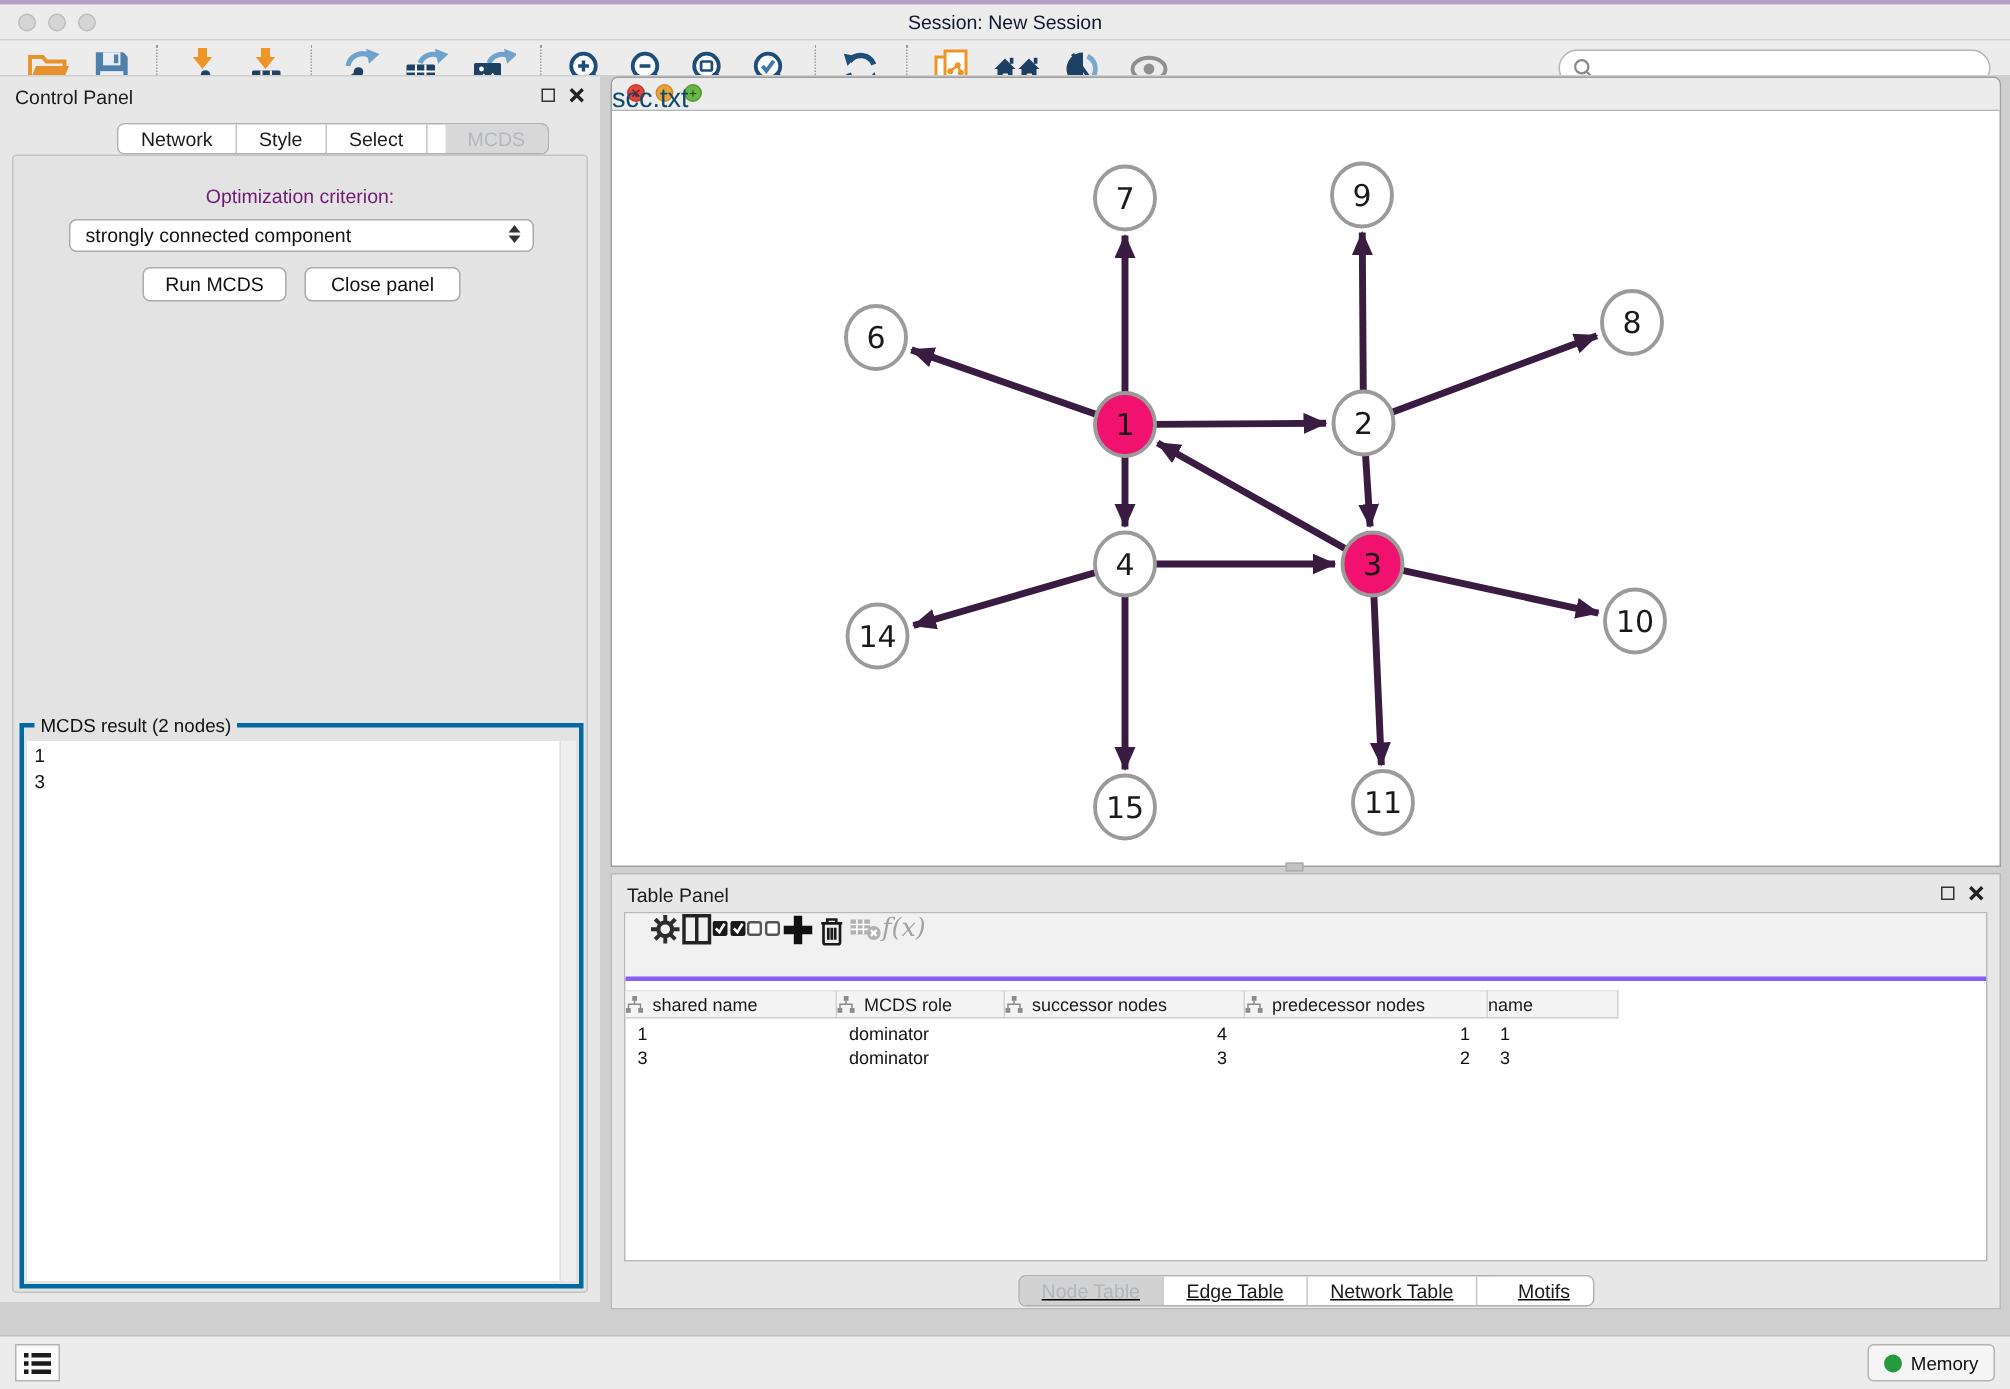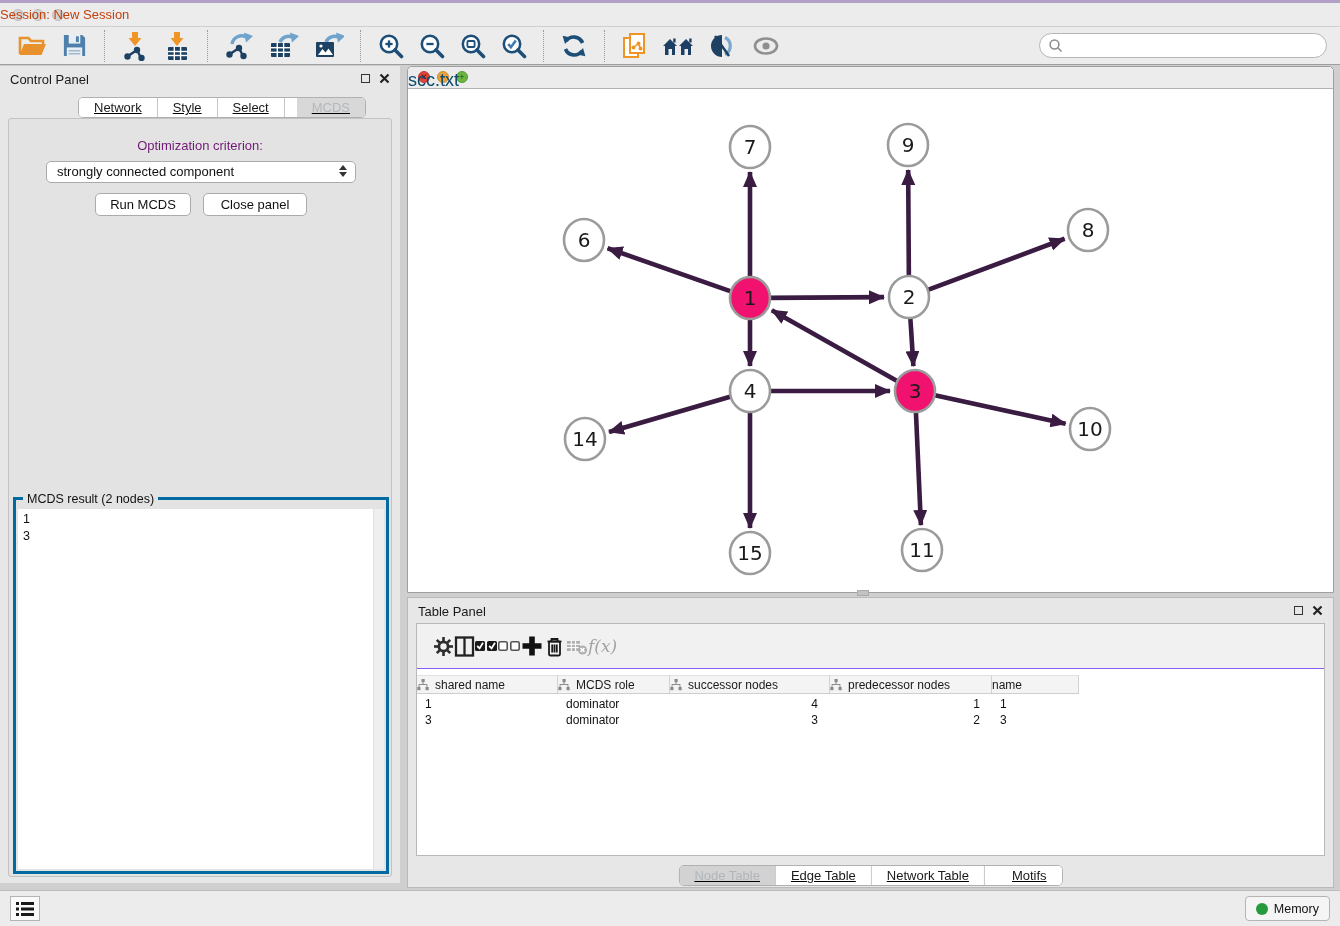--- a/index.html
+++ b/index.html
@@ -7,47 +7,47 @@
     font-family:"Liberation Sans", sans-serif; background:#cfcfcf; }
   #app { position:relative; width:1340px; height:926px; }
 
   
   #top-strip { position:absolute; left:0; top:0; width:100%; height:3px; background:#b3a0c6; }
   #titlebar { position:absolute; left:0; top:3px; width:100%; height:24px; background:#ececec;
     border-bottom:1px solid #cfcfcf; }
   .lights { position:absolute; left:12px; top:6px; display:flex; gap:8px; }
   .light { width:12px; height:12px; border-radius:50%; background:#d5d5d5; border:1px solid #bdbdbd;
     font-size:9px; line-height:10px; text-align:center; color:rgba(0,0,0,.45); }
-  #window-title { position:absolute; left:0; right:0; top:4px; text-align:left;
-    font-size:13px; color:#c2410c; }
+  #window-title { position:absolute; left:0; right:0; top:4px; text-align:center;
+    font-size:13px; color:#0f172a; }
 
   
   #main-toolbar { position:absolute; left:0; top:27px; width:100%; height:38px; background:#ececec;
     border-bottom:1px solid #9e9e9e; display:flex; align-items:center; padding-left:10px; }
   .tbtn { height:32px; display:flex; align-items:center; justify-content:center; padding:0 7px; cursor:default; }
   .tb-sep { width:1px; height:32px; border-left:1px dotted #9b9b9b; margin:0 9px; }
   #toolbar-search { position:absolute; right:13px; top:6px; width:288px; height:25px; background:#fff;
     border:1px solid #b6b6b6; border-radius:13px; display:flex; align-items:center; padding-left:8px; }
   #toolbar-search input { border:none; outline:none; flex:1; height:20px; font-size:12px;
     background:transparent; font-family:"Liberation Sans",sans-serif; }
 
   
-  #workspace { position:absolute; left:0; top:65px; width:1340px; height:825px; background:#cfcfcf; }
+  #workspace { position:absolute; left:0; top:50px; width:1340px; height:825px; background:#cfcfcf; }
 
   
   #control-panel { position:absolute; left:0; top:1px; width:400px; height:817px; background:#e7e7e7; }
   .panel-head { position:absolute; left:10px; top:6px; font-size:13px; color:#1a1a1a; }
   .panel-icons { position:absolute; right:10px; top:7px; display:flex; gap:9px; align-items:center; }
   .seg { display:flex; border:1px solid #b0b0b0; border-radius:5px; overflow:hidden; background:#fff;
     height:21px; font-size:13px; }
   .seg > div { padding:0 15px; line-height:19px; border-right:1px solid #c6c6c6; color:#1a1a1a;
     background:#fff; white-space:nowrap; }
   .seg > div:last-child { border-right:none;margin-left:12px; }
   .seg > div.active { background:#d8d8d8; color:#b4b8bc; }
-  #cp-tabs { position:absolute; left:78px; top:31px;text-decoration:underline; }
+  #cp-tabs { position:absolute; left:78px; top:31px; }
   #cp-content { position:absolute; left:8px; top:52px; width:384px; height:759px;
     background:#e3e3e3; border:1px solid #c3c3c3; border-radius:3px; }
   #opt-label { position:absolute; left:0; width:100%; top:19px; text-align:center; font-size:13px; color:#701a75; }
   #criterion-select { position:absolute; left:37px; top:42px; width:310px; height:22px; background:#fff;
     border:1px solid #ababab; border-radius:5px; font-size:13px; line-height:20px; padding-left:10px;
     color:#111; }
   #criterion-select .chevrons { position:absolute; right:8px; top:3px; display:flex; flex-direction:column; gap:2px; }
   .chev-up { width:0; height:0; border-left:4px solid transparent; border-right:4px solid transparent;
     border-bottom:5px solid #333; }
   .chev-down { width:0; height:0; border-left:4px solid transparent; border-right:4px solid transparent;
@@ -79,21 +79,21 @@
   #network-canvas { position:absolute; left:0; top:22px; width:925px; height:503px; }
   .splitter-h { position:absolute; left:449px; bottom:-4px; width:12px; height:6px; background:#c2c2c2;
     border:1px solid #ababab; }
 
   
   #table-panel { position:absolute; left:407px; top:532px; width:927px; height:291px; background:#e7e7e7;
     border:1px solid #bababa; }
   #tp-box { position:absolute; left:8px; top:25px; width:909px; height:233px; background:#fff;
     border:1px solid #b8b8b8; }
   #tp-toolbar { position:absolute; left:0; top:0; width:100%; height:45px; background:#f1f1f1;
-    border-bottom:1px solid #8b5cf6; display:flex; align-items:center; padding-left:16px; }
+    border-bottom:3px solid #8b5cf6; display:flex; align-items:flex-start; padding-left:16px; }
   .fx { font-family:"DejaVu Serif", serif; font-style:italic; font-size:17px; color:#a2a2a2; }
   #tp-headrow { position:absolute; left:0; top:51px; height:19px; display:flex; }
   .th { height:19px; background:#f4f4f4; border-bottom:1px solid #cfcfcf; border-right:1px solid #d2d2d2;
     border-top:1px solid #e2e2e2; display:flex; align-items:center; gap:6px;
     font-size:12px; color:#1a1a1a; }
   .tp-row { position:absolute; left:0; display:flex; height:16px; }
   .td { font-size:12px; color:#111; height:16px; line-height:16px; }
   .td.l { text-align:left; padding-left:8px; }
   .td.r { text-align:right; padding-right:12px; }
   #tp-tabs { position:absolute; left:50%; transform:translateX(-50%); top:267px;text-decoration:underline; }

